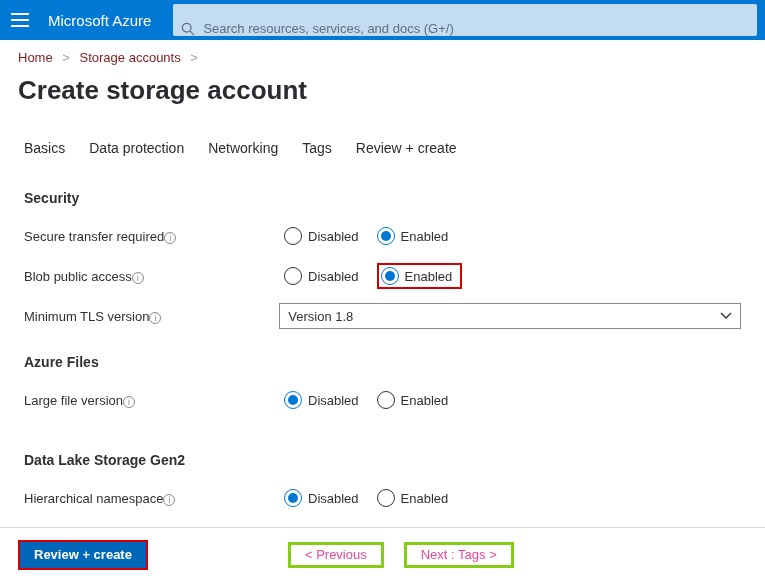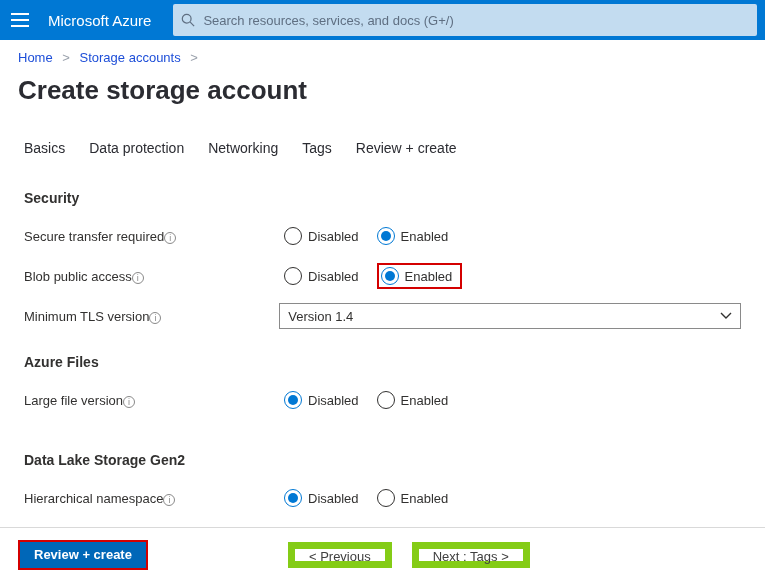--- a/index.html
+++ b/index.html
@@ -2,27 +2,27 @@
 <html><head>
   <meta charset="utf-8">
   <style>
     * { margin:0; padding:0; box-sizing:border-box; font-family:"Segoe UI",Arial,sans-serif; }
     body { width:765px; height:581px; background:#fff; overflow:hidden; position:relative; }
     
     .topbar { height:40px; background:#0078d4; display:flex; align-items:center; color:#fff; }
     .hamburger { width:40px; height:40px; display:flex; align-items:center; justify-content:center; cursor:pointer; }
     .hamburger svg { width:18px; height:14px; }
     .brand { font-size:15px; font-weight:400; padding:0 22px 0 8px; white-space:nowrap; }
-    .search-wrap { flex:1; height:32px; margin:4px 8px 4px 0; background:#c3dcf0; border-radius:2px; display:flex; align-items:center; padding:0 8px; }
+    .search-wrap { flex:1; height:32px; margin:4px 8px 4px 0; background:#c3dcf0; border-radius:2px; display:flex; align-items:flex-end; padding:0 8px; }
     .search-wrap svg { width:14px; height:14px; margin-right:8px; color:#5f6f82; }
     .search-input { flex:1; border:none; background:transparent; outline:none; font-size:13px; color:#424b57; }
     .search-input::placeholder { color:#5f6f82; }
     
     .crumbs { padding:10px 18px 6px; font-size:13px; }
-    .crumbs a { color:#1d4ed8; text-decoration:none; cursor:pointer; }
+    .crumbs a { color:#7f1d1d; text-decoration:none; cursor:pointer; }
     .crumbs .sep { color:#9aa1ac; padding:0 6px; }
     
     .page-title { padding:4px 18px 28px; font-size:26px; font-weight:700; color:#2b2c32; }
     
     .tabs { display:flex; gap:24px; padding:0 24px; border-bottom:0; }
     .tab { font-size:14px; color:#2b2c32; padding:6px 0 10px; cursor:pointer; position:relative; }
     .tab.active { font-weight:400; }
     .tab.active::after { content:""; position:absolute; left:0; right:0; bottom:0; height:2px; background:#0078d4; }
     
     .form { padding:18px 24px; font-size:13px; color:#323130; }
@@ -36,21 +36,21 @@
     .radio.checked .radio-ic { border-color:#0078d4; }
     .radio.checked .radio-ic::after { content:""; width:10px; height:10px; background:#0078d4; border-radius:50%; }
     .radio-label { font-size:13px; }
     .highlight-box { border:2px solid #d40000; padding:2px 8px 2px 2px; display:flex; align-items:center; gap:6px; }
     
     .select { width:470px; height:26px; border:1px solid #8a8a8a; background:#fff; display:flex; align-items:center; justify-content:space-between; padding:0 8px; font-size:13px; cursor:pointer; }
     .select svg { width:12px; height:12px; }
     
     .bottom { position:absolute; left:0; right:0; bottom:0; height:54px; border-top:1px solid #d9d9d9; display:flex; align-items:center; padding:0 18px; gap:20px; background:#fff; }
     .btn-primary { background:#0067b8; color:#fff; border:2px solid #d40000; height:30px; padding:0 14px; font-size:13px; font-weight:600; cursor:pointer; display:flex; align-items:center; }
-    .btn-sec { height:26px; padding:0 14px; border:7px solid #84cc16; background:#fff; font-size:13px; cursor:pointer; color:#404040; }
+    .btn-sec { height:26px; padding:0 14px; border:3px solid #84cc16; background:#fff; font-size:13px; cursor:pointer; color:#ec4899; }
     .bottom-gap { flex:0 0 100px; }
     
     .cutoff { opacity:0.35; }
   </style>
 </head>
 <body>
 
 <div class="topbar">
   <div class="hamburger">
     <svg viewBox="0 0 18 14">
@@ -123,21 +123,21 @@
       </div>
     </div>
   </div>
 
   <div class="row">
     <div class="label">
       <span>Minimum TLS version</span>
       <span class="info-ic">i</span>
     </div>
     <div class="select">
-      <span>Version 1.4</span>
+      <span>Version 1.8</span>
       <svg viewBox="0 0 12 12">
           <path d="M1 3 L6 8 L11 3" fill="none" stroke="#323130" stroke-width="1.4"></path>
         </svg>
     </div>
   </div>
 
   <div class="section-h" style="margin-top:18px">Azure Files</div>
   <div class="row">
     <div class="label">
       <span>Large file version</span>

